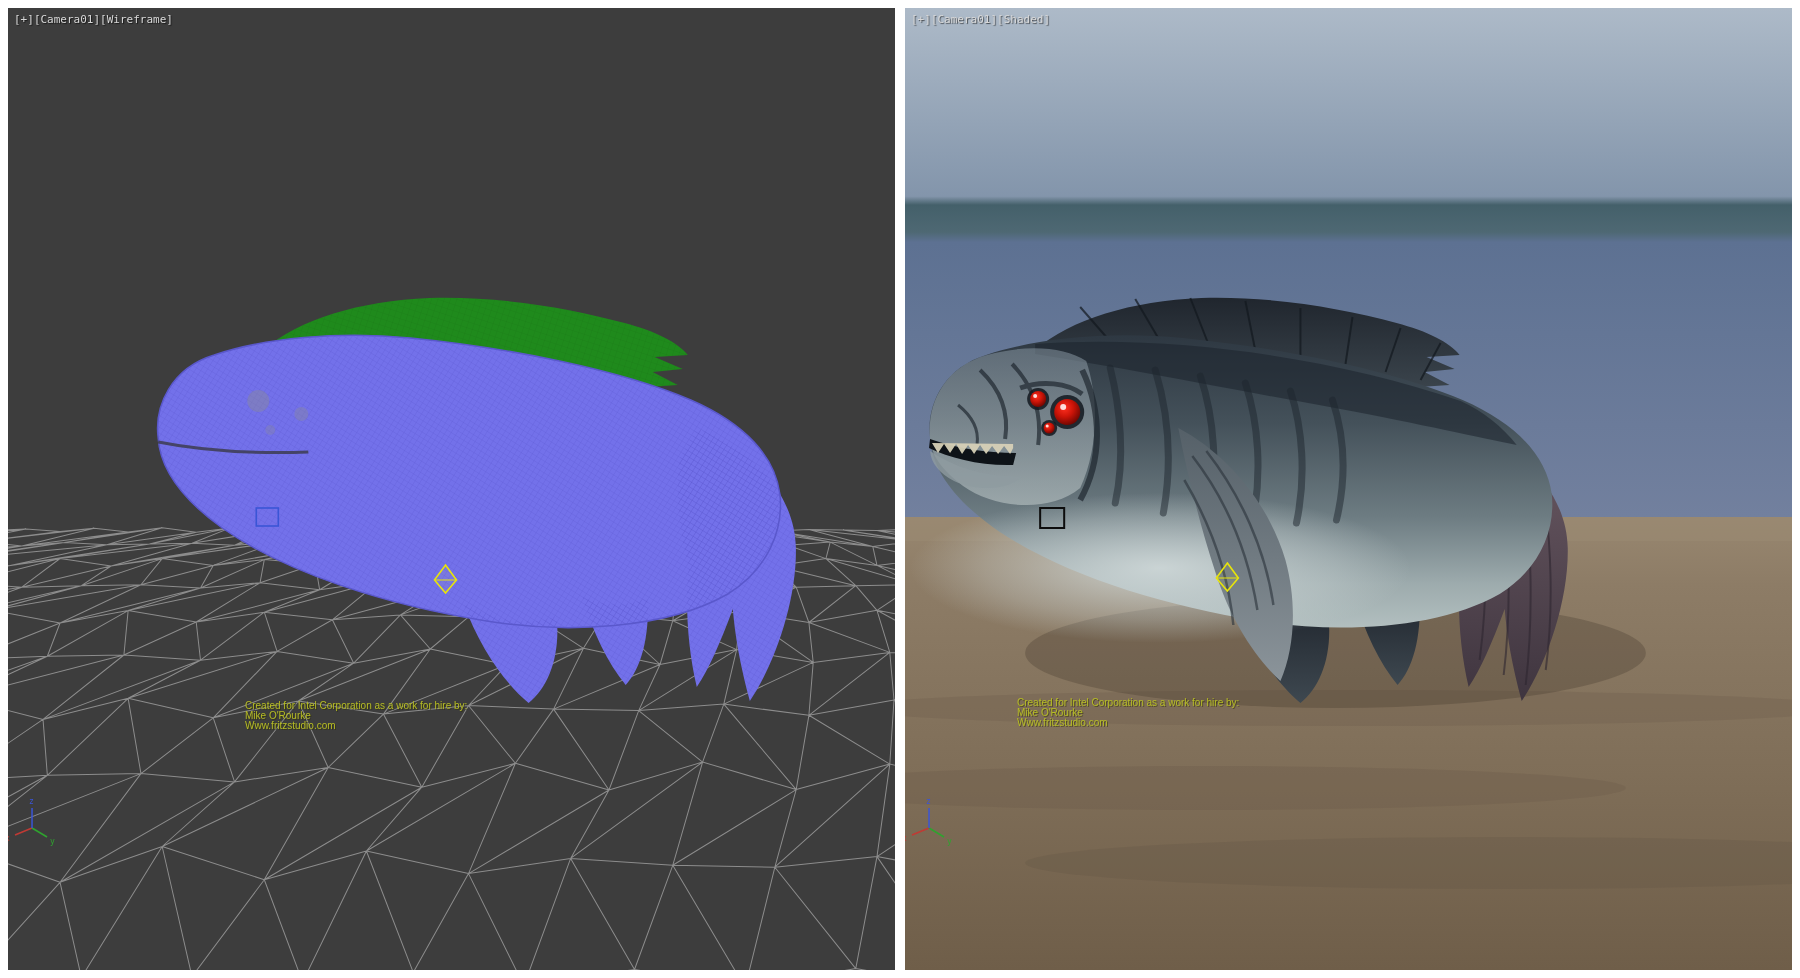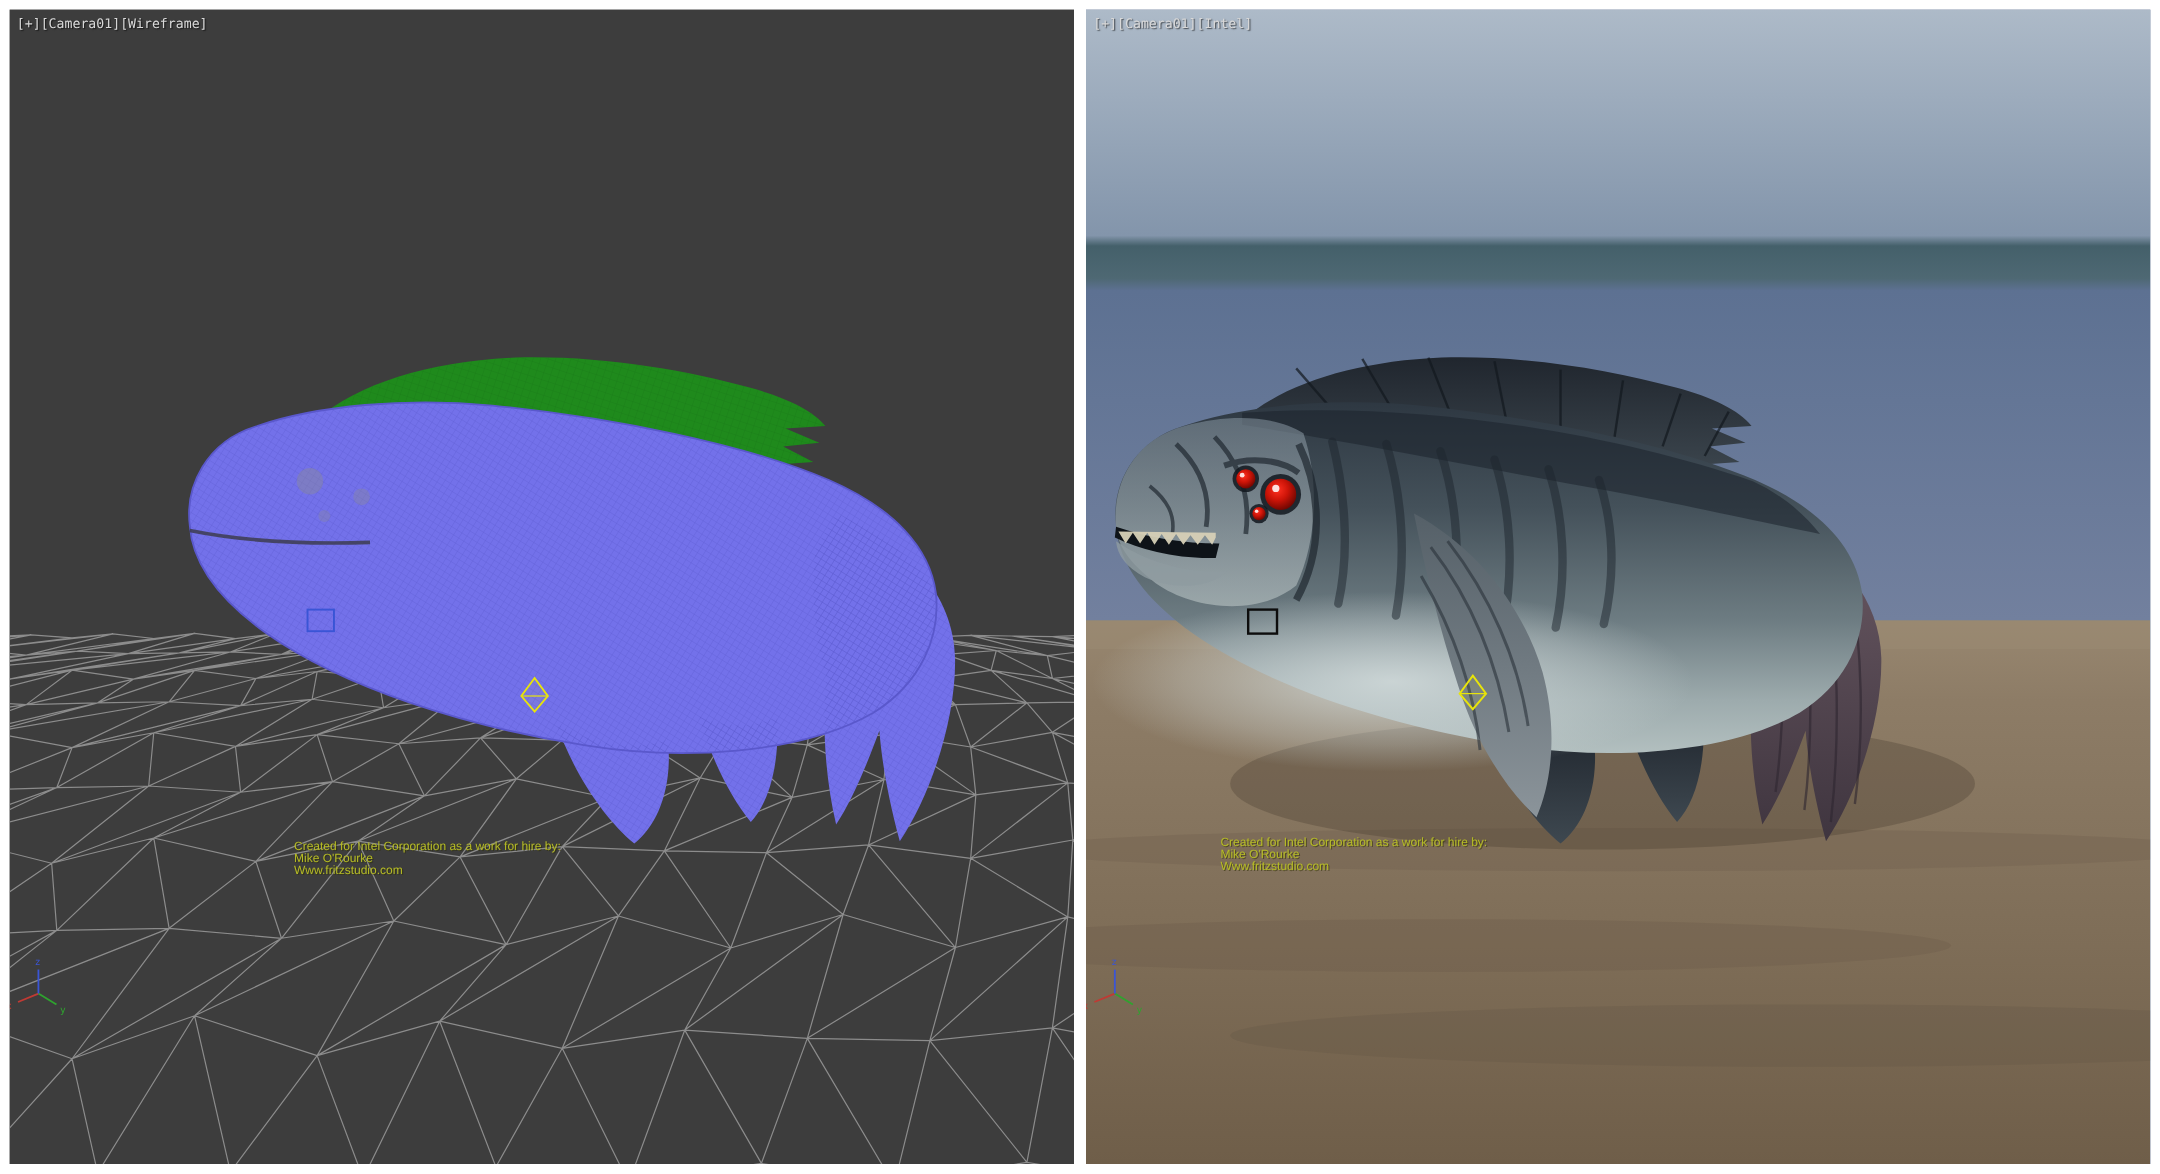--- a/index.html
+++ b/index.html
@@ -241,21 +241,21 @@
         <line x1="0" y1="0" x2="15" y2="9" stroke="#2fa32f"></line>
         <text x="18" y="16" fill="#2fa32f">y</text>
         <line x1="0" y1="0" x2="0" y2="-20" stroke="#3a55d6"></line>
         <text x="-3" y="-24" fill="#3a55d6">z</text>
       </g>
     </svg>
 
     <div class="vp-label">
       <span>[+]</span>
       <span>[Camera01]</span>
-      <span>[Intel]</span>
+      <span>[Shaded]</span>
     </div>
 
     <div class="watermark wm-right">
       <div>Created for Intel Corporation as a work for hire by:</div>
       <div>Mike O'Rourke</div>
       <div>Www.fritzstudio.com</div>
     </div>
   </section>
 
 </div>

